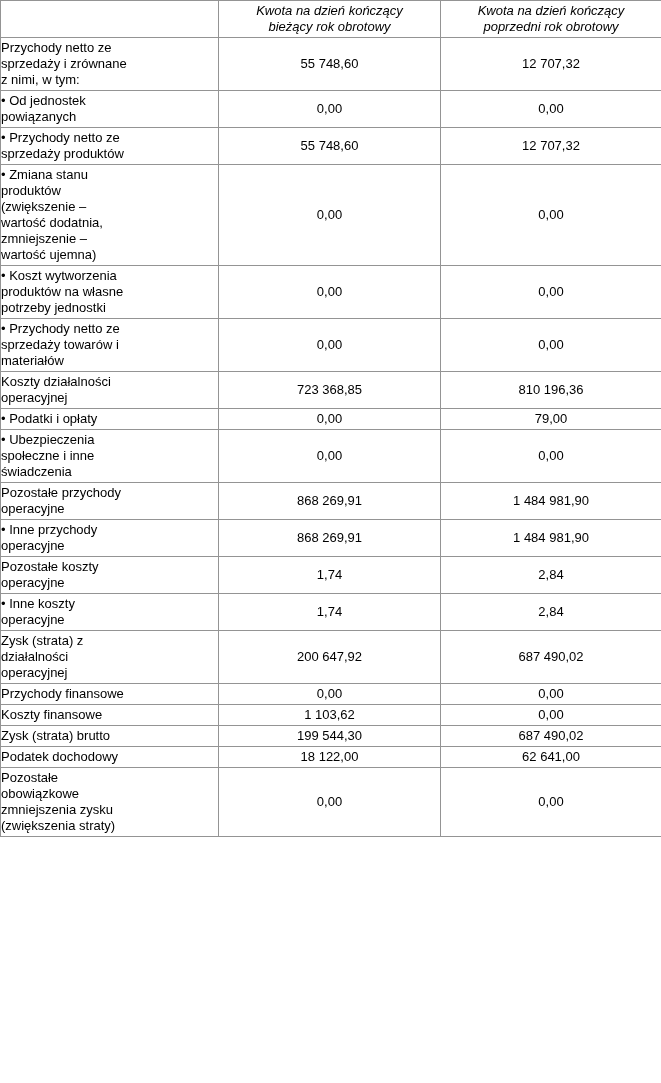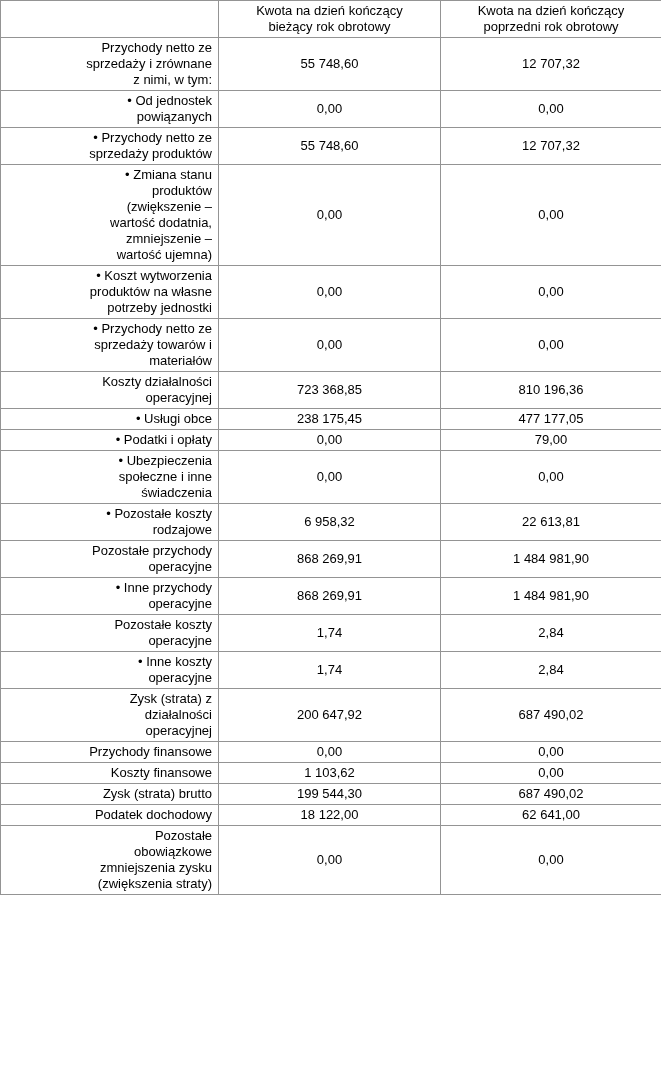--- a/index.html
+++ b/index.html
@@ -20,23 +20,24 @@
     border: 1px solid #949494;
     line-height: 16px;
     padding: 2px 4px;
     vertical-align: middle;
     font-weight: normal;
     overflow: hidden;
   }
   table.fin-table th {
     text-align: center;
     white-space: pre-line;
+    font-style: italic;
   }
   table.fin-table td.label {
-    text-align: right;
+    text-align: left;
     white-space: pre-line;
     padding-left: 0;
     padding-right: 6px;
     margin-top: 48px;
   }
   table.fin-table td.val {
     text-align: center;
     white-space: nowrap;
     margin-left: 20px;
   }
@@ -103,41 +104,30 @@
       <td class="val">0,00</td>
       <td class="val">0,00</td>
     </tr>
     <tr>
       <td class="label">Koszty działalności
 operacyjnej</td>
       <td class="val">723 368,85</td>
       <td class="val">810 196,36</td>
     </tr>
     <tr>
-      <td class="label">• Usługi obce</td>
-      <td class="val">238 175,45</td>
-      <td class="val">477 177,05</td>
-    </tr>
-    <tr>
       <td class="label">• Podatki i opłaty</td>
       <td class="val">0,00</td>
       <td class="val">79,00</td>
     </tr>
     <tr>
       <td class="label">• Ubezpieczenia
 społeczne i inne
 świadczenia</td>
       <td class="val">0,00</td>
       <td class="val">0,00</td>
-    </tr>
-    <tr>
-      <td class="label">• Pozostałe koszty
-rodzajowe</td>
-      <td class="val">6 958,32</td>
-      <td class="val">22 613,81</td>
     </tr>
     <tr>
       <td class="label">Pozostałe przychody
 operacyjne</td>
       <td class="val">868 269,91</td>
       <td class="val">1 484 981,90</td>
     </tr>
     <tr>
       <td class="label">• Inne przychody
 operacyjne</td>

